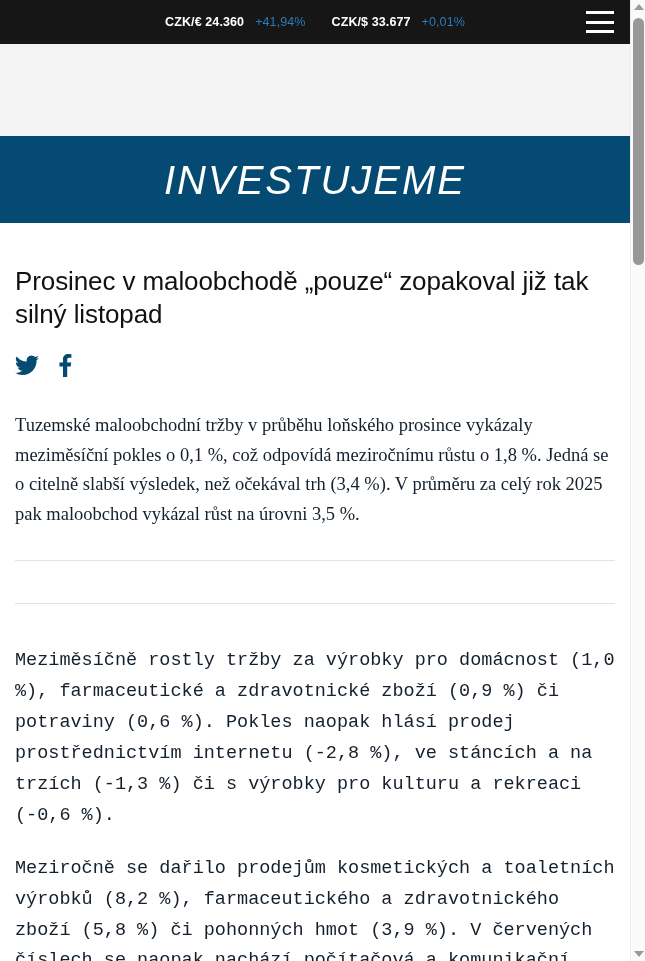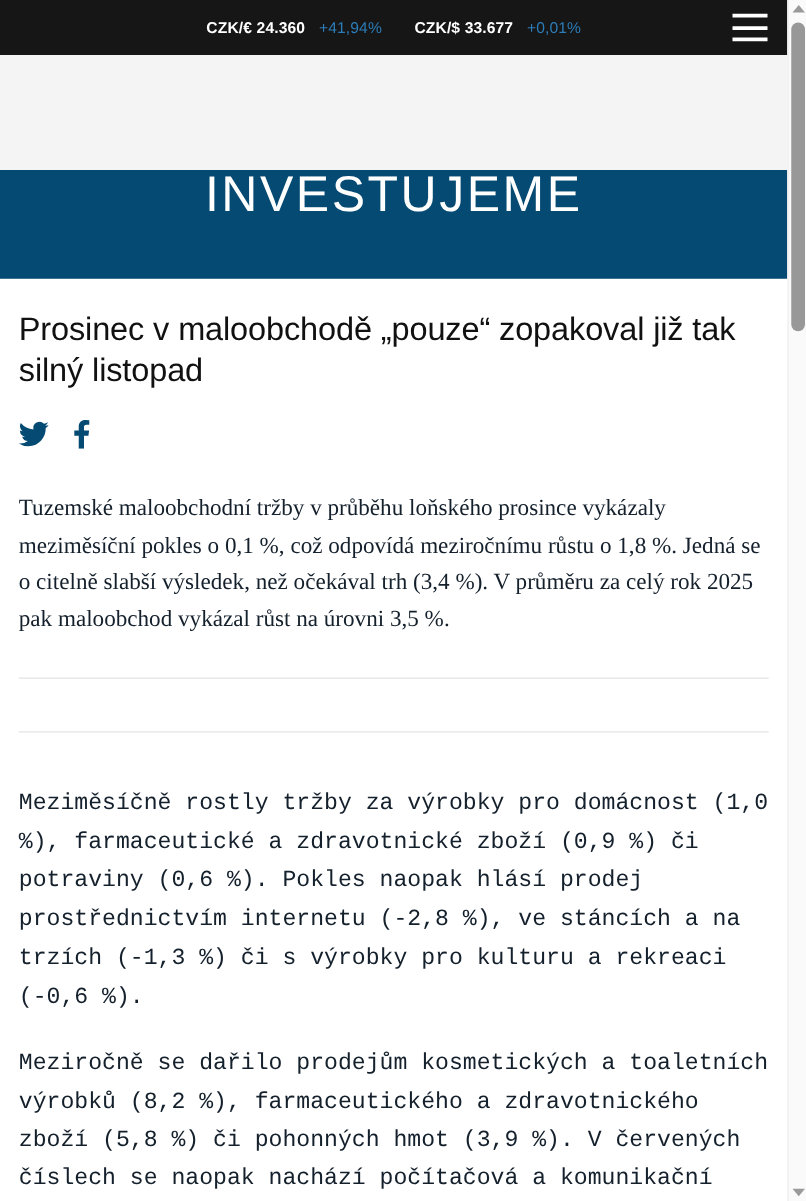--- a/index.html
+++ b/index.html
@@ -80,40 +80,41 @@
   .grey-band {
     height: 92px;
     background: #f4f4f4;
   }
 
   
   .masthead {
     height: 87px;
     background: #044a72;
     display: flex;
-    align-items: flex-start;
+    align-items: center;
     justify-content: center;
+    font-style: italic;
   }
   .logo {
     color: #ffffff;
     font-family: "Liberation Sans", sans-serif;
     font-size: 40px;
     font-weight: 300;
     letter-spacing: 2px;
     line-height: 1;
     white-space: nowrap;
   }
 
   
   .article {
     padding: 0 15px;
   }
   .article-title {
     margin: 0;
-    padding-top: 24px;
+    padding-top: 42px;
     font-family: "Liberation Sans", sans-serif;
     font-size: 26px;
     line-height: 1.28;
     font-weight: 400;
     color: #111111;
     letter-spacing: -0.1px;
   }
   .article-date {
     margin-top: 24px;
     font-size: 11.5px;

